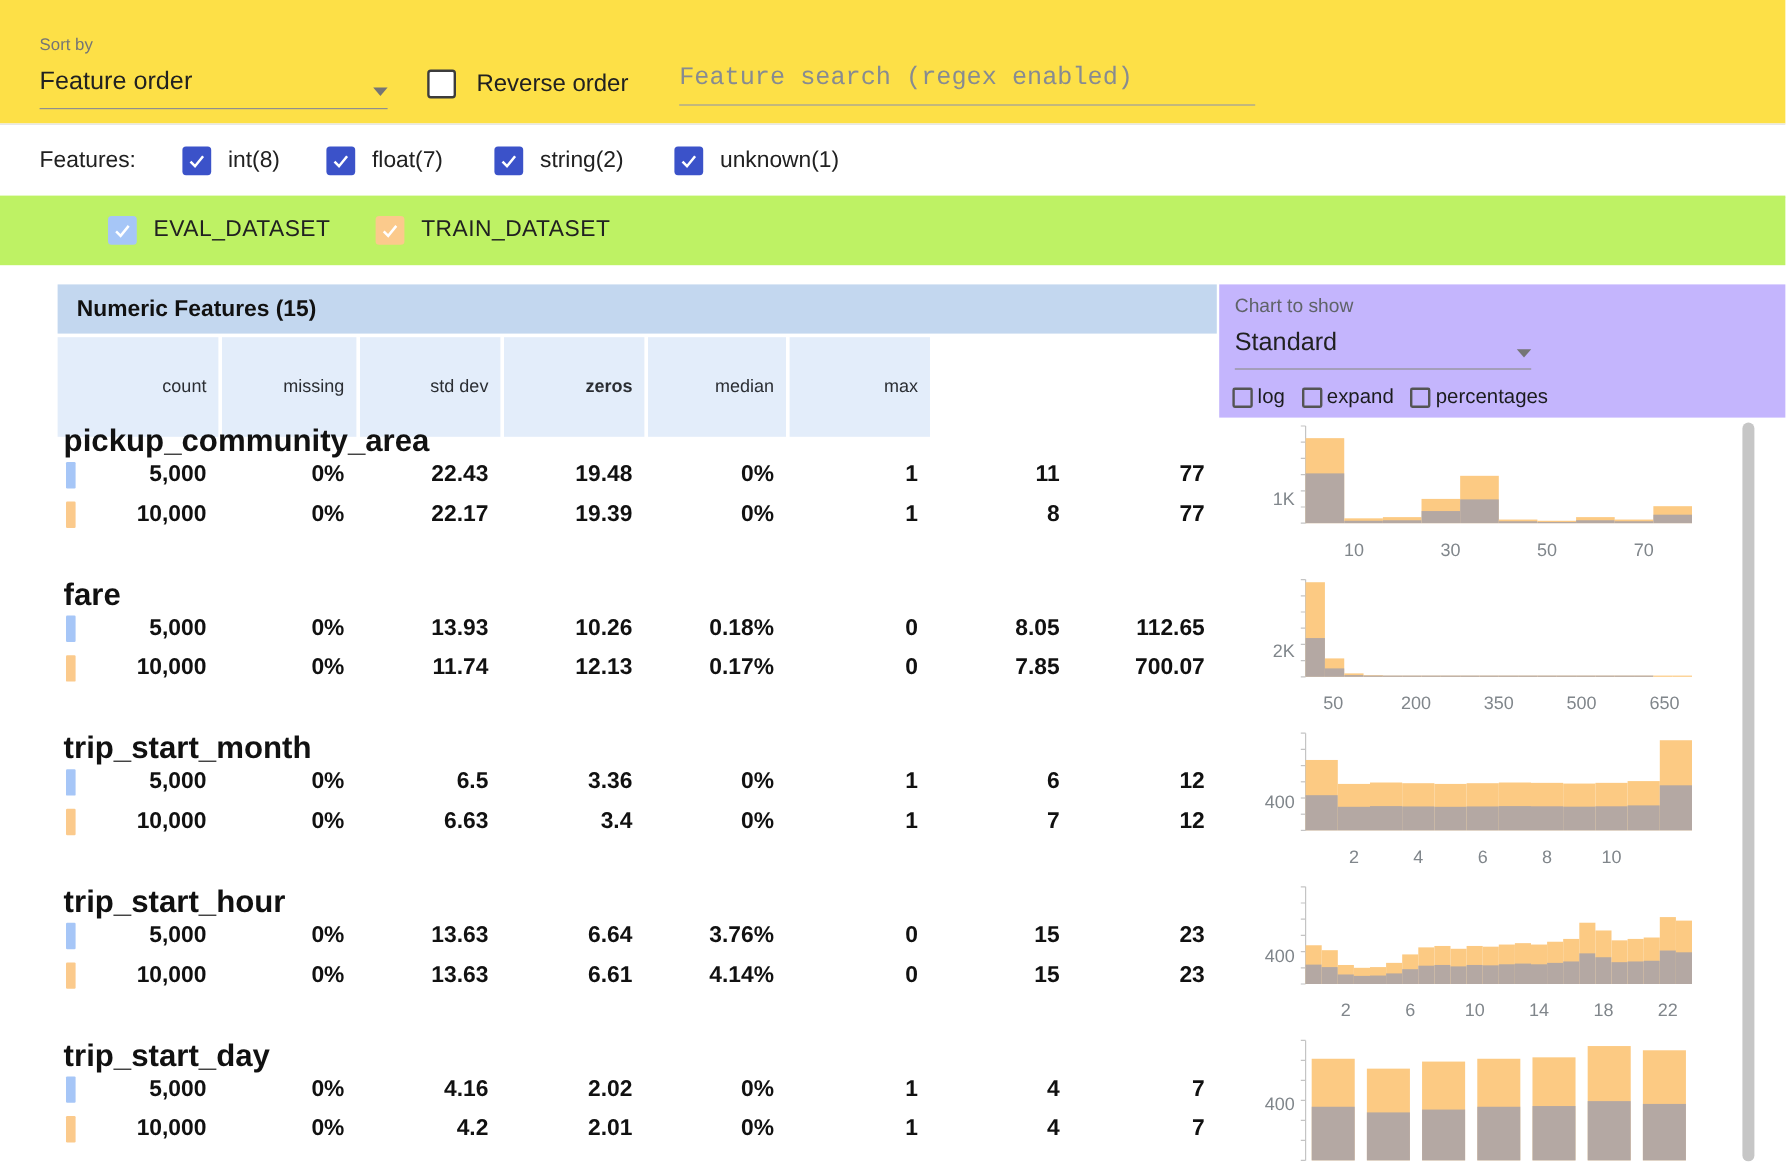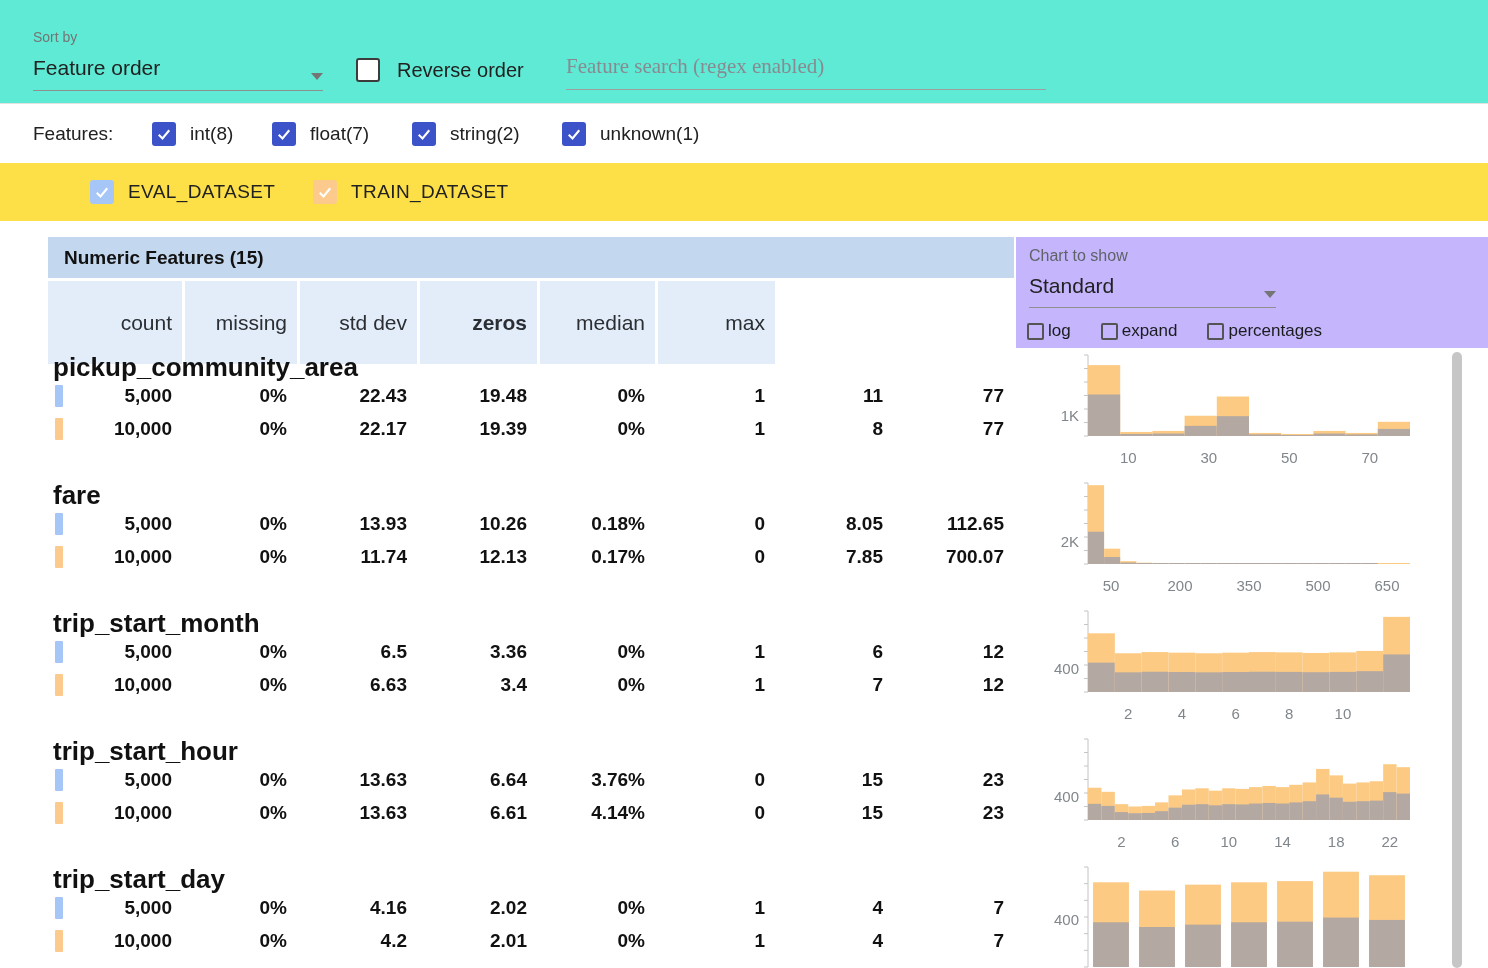--- a/index.html
+++ b/index.html
@@ -3,70 +3,70 @@
 <meta charset="utf-8">
 <style>
   html,body{margin:0;padding:0;}
   body{
     width:1488px;height:968px;position:relative;overflow:hidden;
     background:#ffffff;color:#212121;
     font-family:"Liberation Sans", sans-serif;
   }
 
   
-  .toolbar{position:absolute;left:0;top:0;width:1488px;height:103px;background:#5eead4;}
+  .toolbar{position:absolute;left:0;top:0;width:1488px;height:103px;background:#fde047;}
   .sort-label{position:absolute;left:33px;top:29px;font-size:14px;color:#757575;}
   .select{
     position:absolute;display:flex;align-items:flex-end;justify-content:space-between;
     font-size:21px;color:#212121;border-bottom:1px solid #8f8f8f;cursor:pointer;
   }
   .sort-select{left:33px;top:56px;width:290px;padding-bottom:10px;}
   .arrow-down{width:0;height:0;border-left:6px solid transparent;border-right:6px solid transparent;border-top:7px solid #757575;}
   .reverse-group{position:absolute;left:356px;top:58px;display:flex;align-items:center;gap:17px;font-size:20px;}
   .search{
     position:absolute;left:566px;top:54px;width:480px;border:none;outline:none;
     border-bottom:1px solid #9e9e9e;font-size:21px;padding:0 0 10px 0;color:#212121;
-    font-family:Liberation Serif, serif;background:transparent;
+    font-family:Liberation Mono, monospace;background:transparent;
   }
   .search::placeholder{color:#878b91;}
 
   
   .cb{display:inline-flex;align-items:center;justify-content:center;box-sizing:border-box;
       width:24px;height:24px;border-radius:3px;flex:0 0 auto;cursor:pointer;}
   .cb svg{width:18px;height:18px;}
   .cb.unchecked{border:2px solid #3c3c3c;background:#fff;}
   .cb-small{width:17px;height:17px;border:2px solid #545454;border-radius:2px;background:transparent;box-sizing:border-box;cursor:pointer;flex:0 0 auto;}
 
   
   .features-row{position:absolute;left:0;top:103px;width:1488px;height:60px;border-top:1px solid #e2e2e2;border-bottom:1px solid #e2e2e2;background:#fff;}
   .features-row .flabel{position:absolute;left:33px;top:50%;transform:translateY(-50%);font-size:19px;}
   .fitem{position:absolute;top:50%;transform:translateY(-50%);display:flex;align-items:center;gap:14px;font-size:19px;}
 
   
-  .legend-row{position:absolute;left:0;top:163px;width:1488px;height:58px;background:#fde047;}
+  .legend-row{position:absolute;left:0;top:163px;width:1488px;height:58px;background:#bef264;}
   .litem{position:absolute;top:50%;transform:translateY(-50%);display:flex;align-items:center;gap:14px;font-size:19px;letter-spacing:0.4px;}
 
   
   .table-title{
     position:absolute;left:48px;top:237px;width:966px;height:41px;
     display:flex;align-items:center;padding-left:16px;box-sizing:border-box;
     font-size:19px;font-weight:bold;color:#111;
   }
   .chart-panel{position:absolute;left:1016px;top:237px;width:472px;height:111px;}
   .cp-label{position:absolute;left:13px;top:10px;font-size:16px;color:#5f6368;}
   .cp-select{left:13px;top:37px;width:247px;padding-bottom:9px;font-size:21px;}
-  .cp-options{position:absolute;left:11px;top:84px;display:flex;align-items:center;gap:30px;font-size:17px;color:#1b1c1e;}
+  .cp-options{position:absolute;left:11px;top:84px;display:flex;align-items:center;gap:14px;font-size:17px;color:#1b1c1e;}
   .cp-opt{display:flex;align-items:center;gap:4px;}
 
   .stats-grid{display:grid;grid-template-columns:134px 112px 117px 117px 115px 117px 115px 118px;column-gap:3px;}
   .col-header{position:absolute;left:48px;top:281px;height:66px;}
   .hcell{
     display:flex;align-items:center;justify-content:flex-end;
     padding-right:10px;box-sizing:border-box;height:83px;
-    font-size:21px;color:#2b2e33;
+    font-size:15px;color:#2b2e33;
   }
 
   .feature-rows{position:absolute;left:0;top:349px;width:1488px;height:619px;overflow:hidden;}
   .feature-block{position:relative;width:1488px;height:128px;}
   .feature-name{position:absolute;left:53px;top:3px;font-size:26px;font-weight:bold;color:#111;}
   .stat-row{position:absolute;left:48px;height:33px;}
   .scell{display:flex;align-items:center;justify-content:flex-end;padding-right:10px;box-sizing:border-box;font-size:19px;font-weight:bold;color:#111;}
   .scell.first{justify-content:space-between;padding-left:7px;}
   .swatch{width:8px;height:22px;border-radius:1px;display:inline-block;}
   .hist{position:absolute;left:1030px;top:4px;}

